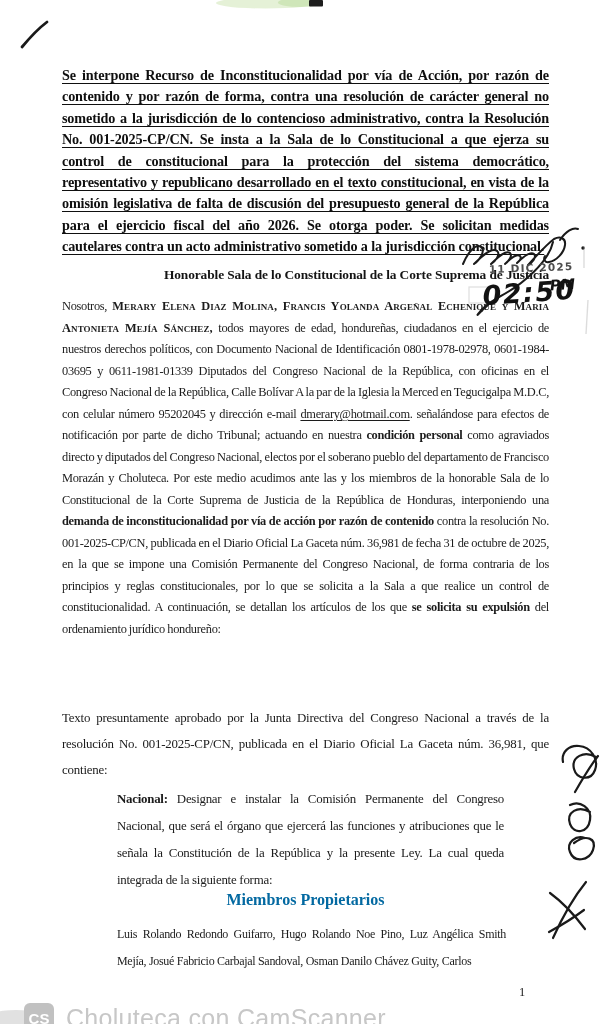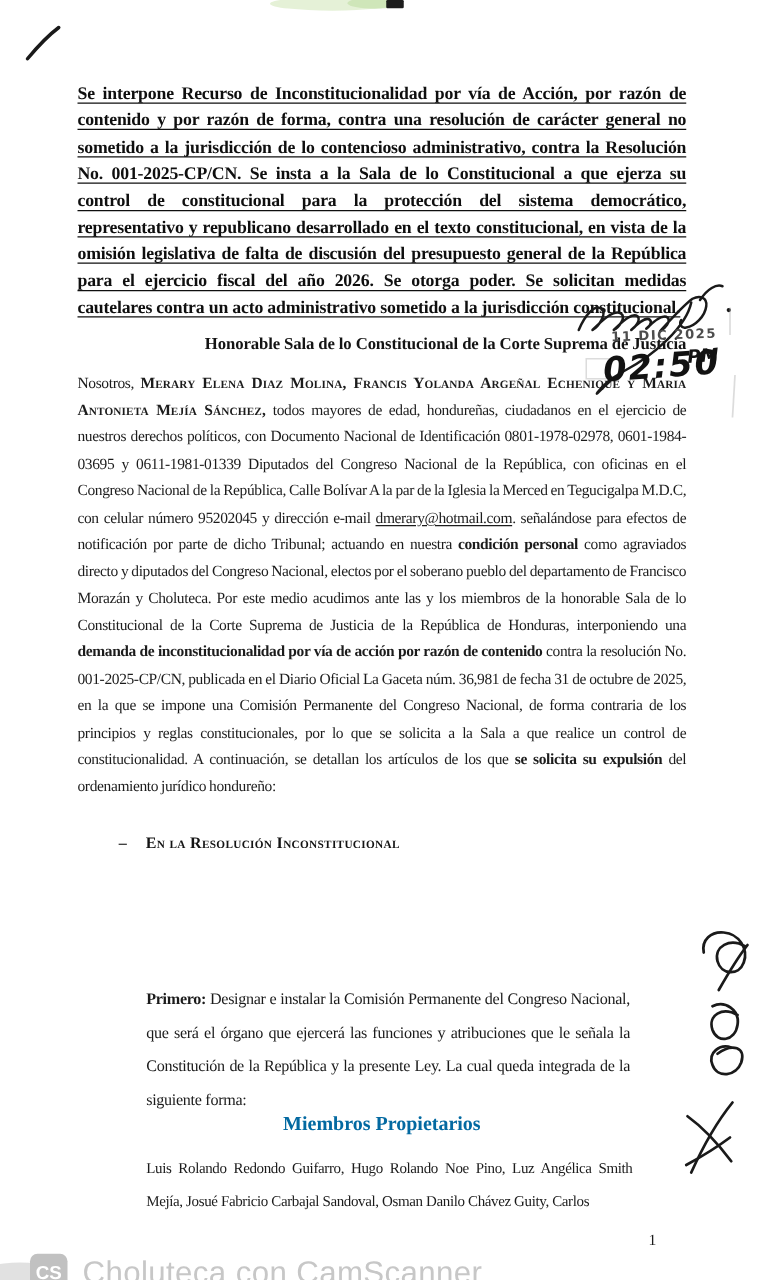--- a/index.html
+++ b/index.html
@@ -66,24 +66,24 @@
 <body>
 
 <div class="page">
 
   <p class="intro">Se interpone Recurso de Inconstitucionalidad por vía de Acción, por razón de contenido y por razón de forma, contra una resolución de carácter general no sometido a la jurisdicción de lo contencioso administrativo, contra la Resolución No. 001-2025-CP/CN. Se insta a la Sala de lo Constitucional a que ejerza su control de constitucional para la protección del sistema democrático, representativo y republicano desarrollado en el texto constitucional, en vista de la omisión legislativa de falta de discusión del presupuesto general de la República para el ejercicio fiscal del año 2026. Se otorga poder. Se solicitan medidas cautelares contra un acto administrativo sometido a la jurisdicción constitucional.</p>
 
   <p class="salutation">Honorable Sala de lo Constitucional de la Corte Suprema de Justicia</p>
 
   <p class="main-para"><span>Nosotros, </span><span class="seg-caps">Merary Elena Diaz Molina, Francis Yolanda Argeñal Echenique y Maria Antonieta Mejía Sánchez,</span><span> todos mayores de edad, hondureñas, ciudadanos en el ejercicio de nuestros derechos políticos, con Documento Nacional de Identificación 0801-1978-02978, 0601-1984-03695 y 0611-1981-01339 Diputados del Congreso Nacional de la República, con oficinas en el Congreso Nacional de la República, Calle Bolívar A la par de la Iglesia la Merced en Tegucigalpa M.D.C, con celular número 95202045 y dirección e-mail </span><span class="seg-u">dmerary@hotmail.com</span><span>. señalándose para efectos de notificación por parte de dicho Tribunal; actuando en nuestra </span><span class="seg-bold">condición personal</span><span> como agraviados directo y diputados del Congreso Nacional, electos por el soberano pueblo del departamento de Francisco Morazán y Choluteca. Por este medio acudimos ante las y los miembros de la honorable Sala de lo Constitucional de la Corte Suprema de Justicia de la República de Honduras, interponiendo una </span><span class="seg-bold">demanda de inconstitucionalidad por vía de acción por razón de contenido</span><span> contra la resolución No. 001-2025-CP/CN, publicada en el Diario Oficial La Gaceta núm. 36,981 de fecha 31 de octubre de 2025, en la que se impone una Comisión Permanente del Congreso Nacional, de forma contraria de los principios y reglas constitucionales, por lo que se solicita a la Sala a que realice un control de constitucionalidad. A continuación, se detallan los artículos de los que </span><span class="seg-bold">se solicita su expulsión</span><span> del ordenamiento jurídico hondureño:</span></p>
 
-  <p class="section-bullet"><span class="dash">–</span><span>En la Resolución Inconstitucional</span></p>
 
+  <p class="texto-para">Texto presuntamente aprobado por la Junta Directiva del Congreso Nacional a través de la resolución No. 001-2025-CP/CN, publicada en el Diario Oficial La Gaceta núm. 36,981, que contiene:</p>
 
-  <p class="primero-para"><span class="seg-bold">Primero:</span> <span>Designar e instalar la Comisión Permanente del Congreso Nacional, que será el órgano que ejercerá las funciones y atribuciones que le señala la Constitución de la República y la presente Ley. La cual queda integrada de la siguiente forma:</span></p>
+  <p class="primero-para"><span class="seg-bold">Nacional:</span> <span>Designar e instalar la Comisión Permanente del Congreso Nacional, que será el órgano que ejercerá las funciones y atribuciones que le señala la Constitución de la República y la presente Ley. La cual queda integrada de la siguiente forma:</span></p>
 
   <p class="miembros-heading">Miembros Propietarios</p>
 
   <p class="miembros-para">Luis Rolando Redondo Guifarro, Hugo Rolando Noe Pino, Luz Angélica Smith Mejía, Josué Fabricio Carbajal Sandoval, Osman Danilo Chávez Guity, Carlos</p>
 
   <p class="page-number">1</p>
 
   <svg class="ink-overlay" width="608" height="1024" viewBox="0 0 608 1024">
 
     <g>

